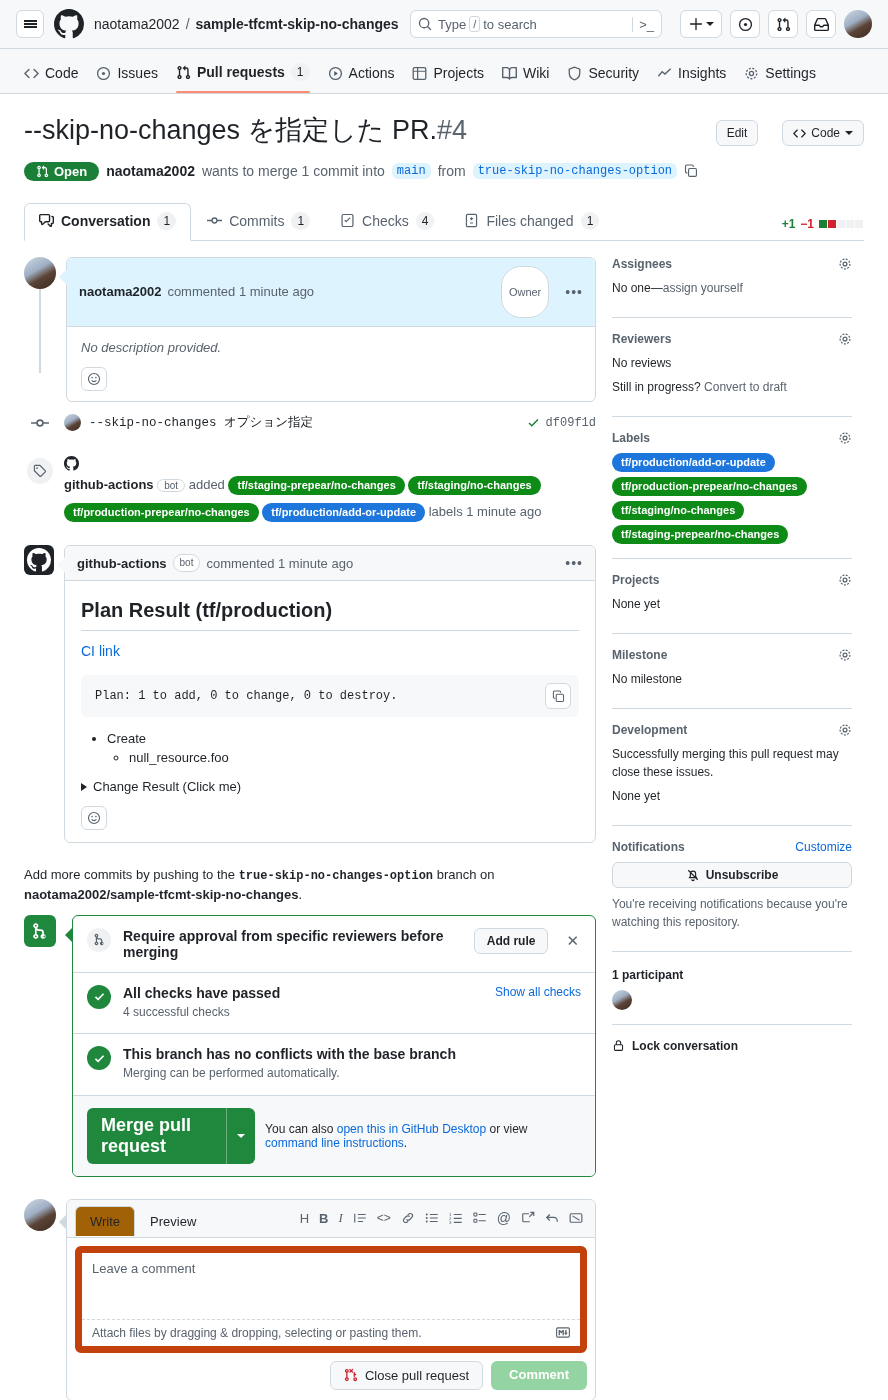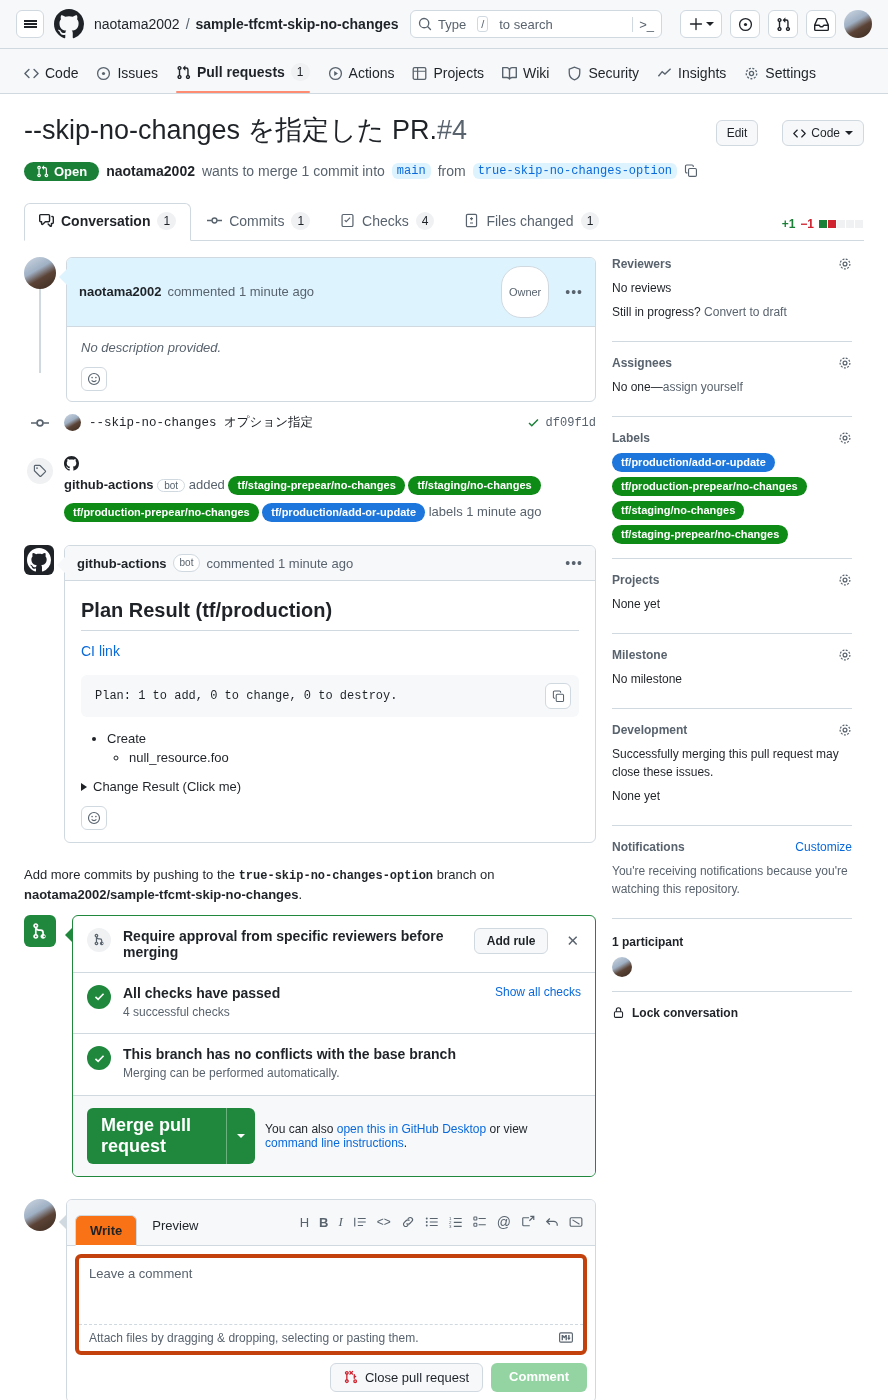--- a/index.html
+++ b/index.html
@@ -18,21 +18,21 @@
   .hamburger { width:28px; height:28px; border:1px solid #D1D9E0; border-radius:6px;
                display:flex; align-items:center; justify-content:center; background:#fff; }
   .hamburger span { display:block; width:13px; height:1.6px; background:#1F2328; margin:1.4px 0;}
   .gh-mark { width:30px; height:30px; }
   .crumb { display:flex; align-items:center; gap:6px; font-size:14px; }
   .crumb .sep { color:#59636E; }
   .crumb .repo { font-weight:bold; color:#1F2328; }
   .searchbox { margin-left:auto; width:252px; height:28px; background:#fff;
                border:1px solid #D1D9E0; border-radius:6px; display:flex;
                align-items:center; padding:0 7px; gap:6px; font-size:13px; color:#59636E; }
-  .searchbox .ph { flex:1; display:flex; align-items:center; gap:11px; }
+  .searchbox .ph { flex:1; display:flex; align-items:center; gap:3px; }
   .slashkey { border:1px solid #D1D9E0; border-radius:3px; padding:0 3px;
               font-size:11px; line-height:14px; color:#59636E; }
   .cmdk { border-left:1px solid #D1D9E0; padding-left:6px; }
   .hdr-icons { display:flex; align-items:center; gap:8px; margin-left:8px; }
   .icon-btn { width:30px; height:28px; border:1px solid #D1D9E0; border-radius:6px;
               background:#fff; display:flex; align-items:center; justify-content:center; }
   .plus-btn { width:42px; height:28px; border:1px solid #D1D9E0; border-radius:6px;
               background:#fff; display:flex; align-items:center; justify-content:center; gap:3px;}
   .av-img { border-radius:50%; display:block;
             background:linear-gradient(150deg,#cfd8e3 0%,#9fb0c4 40%,#5b4336 62%,#3b2a20 100%); }
@@ -168,26 +168,26 @@
              border-top:4px solid #fff; }
   .mb-foot-note { font-size:12px; color:#1F2328; }
   .show-all { margin-left:auto; font-size:12px; }
 
   
   .form-row { display:flex; gap:10px; margin-top:22px; position:relative; z-index:2; }
   .form-box { flex:1; border:1px solid #D1D9E0; border-radius:6px; background:#fff; position:relative;}
   .form-tabs { display:flex; align-items:center; border-bottom:1px solid #D1D9E0;
                padding:6px 8px 0; background:#F6F8FA; border-radius:5px 5px 0 0;}
   .ftab { font-size:13px; padding:7px 14px; color:#1F2328; border:1px solid transparent;}
-  .ftab.active { background:#f97316; border-color:#D1D9E0; border-bottom-color:#fff;
-                 border-radius:6px 6px 0 0; margin-bottom:-1px; font-weight:700;margin-top:9px; }
+  .ftab.active { background:#a16207; border-color:#D1D9E0; border-bottom-color:#fff;
+                 border-radius:6px 6px 0 0; margin-bottom:-1px; font-weight:400; }
   .md-tools { margin-left:auto; display:flex; align-items:center; gap:10px;
               padding:0 4px 6px; color:#59636E; }
   .ta-wrap { padding:8px; }
-  .ta { border:4px solid #c2410c; border-radius:6px; background:#fff; }
+  .ta { border:7px solid #c2410c; border-radius:6px; background:#fff; }
   .ta .area { height:66px; padding:8px 10px; font-size:13px; color:#59636E; }
   .ta .foot { border-top:1px dashed #D1D9E0; padding:6px 10px; font-size:12px;
               color:#59636E; display:flex; align-items:center; }
   .form-actions { display:flex; justify-content:flex-end; gap:8px; padding:0 8px 10px; }
   .btn-close-pr { border:1px solid #D1D9E0; border-radius:6px; background:#F6F8FA;
                   padding:6px 13px; font-size:13px; display:flex; align-items:center; gap:7px;}
   .btn-comment { background:#94D3A2; color:#fff; border-radius:6px; padding:6px 18px;
                  font-size:13px; font-weight:600; }
 
   .rem-note { font-size:12px; color:#59636E; margin-top:11px; display:flex;
@@ -673,43 +673,43 @@
         <span>Remember, contributions to this repository should follow our</span>
         <a>GitHub Community Guidelines</a>
       </div>
 
     </div>
 
     <div class="side-col">
 
       <div class="sb-sec">
         <div class="sb-hd">
+          <span>Assignees</span>
+          <svg class="gear" width="14" height="14" viewBox="0 0 16 16">
+              <circle cx="8" cy="8" r="2.2" fill="none" stroke="#59636E" stroke-width="1.4"></circle>
+              <circle cx="8" cy="8" r="5.6" fill="none" stroke="#59636E" stroke-width="1.4" stroke-dasharray="2.2 1.6"></circle>
+            </svg>
+        </div>
+        <div class="sb-txt">
+          <span>No one—</span><span class="sb-muted">assign yourself</span>
+        </div>
+      </div>
+
+      <div class="sb-sec">
+        <div class="sb-hd">
           <span>Reviewers</span>
           <svg class="gear" width="14" height="14" viewBox="0 0 16 16">
               <circle cx="8" cy="8" r="2.2" fill="none" stroke="#59636E" stroke-width="1.4"></circle>
               <circle cx="8" cy="8" r="5.6" fill="none" stroke="#59636E" stroke-width="1.4" stroke-dasharray="2.2 1.6"></circle>
             </svg>
         </div>
         <div class="sb-txt">No reviews</div>
         <div class="sb-txt">
           <span>Still in progress?</span>
           <span class="sb-muted">Convert to draft</span>
-        </div>
-      </div>
-
-      <div class="sb-sec">
-        <div class="sb-hd">
-          <span>Assignees</span>
-          <svg class="gear" width="14" height="14" viewBox="0 0 16 16">
-              <circle cx="8" cy="8" r="2.2" fill="none" stroke="#59636E" stroke-width="1.4"></circle>
-              <circle cx="8" cy="8" r="5.6" fill="none" stroke="#59636E" stroke-width="1.4" stroke-dasharray="2.2 1.6"></circle>
-            </svg>
-        </div>
-        <div class="sb-txt">
-          <span>No one—</span><span class="sb-muted">assign yourself</span>
         </div>
       </div>
 
       <div class="sb-sec">
         <div class="sb-hd">
           <span>Labels</span>
           <svg class="gear" width="14" height="14" viewBox="0 0 16 16">
               <circle cx="8" cy="8" r="2.2" fill="none" stroke="#59636E" stroke-width="1.4"></circle>
               <circle cx="8" cy="8" r="5.6" fill="none" stroke="#59636E" stroke-width="1.4" stroke-dasharray="2.2 1.6"></circle>
             </svg>
@@ -754,20 +754,26 @@
         </div>
         <div class="sb-txt">Successfully merging this pull request may close these issues.</div>
         <div class="sb-txt">None yet</div>
       </div>
 
       <div class="sb-sec">
         <div class="sb-hd">
           <span>Notifications</span>
           <span class="customize">Customize</span>
         </div>
+        <div class="unsub-btn">
+          <svg width="14" height="14" viewBox="0 0 16 16">
+              <path fill="none" stroke="#1F2328" stroke-width="1.3" d="M4 11h8l-1-1.6V6.6a3 3 0 0 0-6 0v2.8Zm2.6 2a1.4 1.4 0 0 0 2.8 0M2.6 2.6l10.8 10.8"></path>
+            </svg>
+          <span>Unsubscribe</span>
+        </div>
         <div class="sb-txt sb-muted">You're receiving notifications because you're watching this repository.</div>
       </div>
 
       <div class="sb-sec">
         <div class="sb-txt" style="font-weight:600">1 participant</div>
         <div class="av-img" style="width:20px;height:20px"></div>
       </div>
 
       <div class="sb-sec">
         <div class="lock-row">

